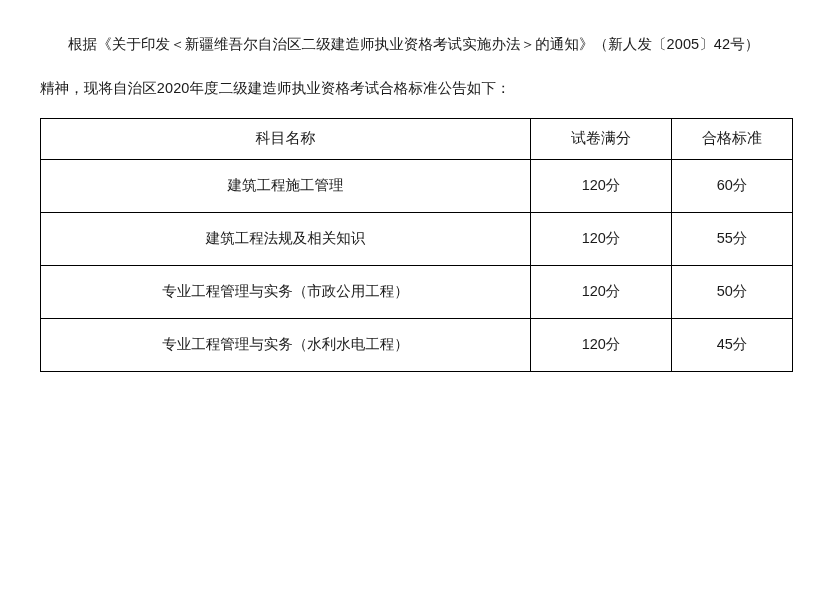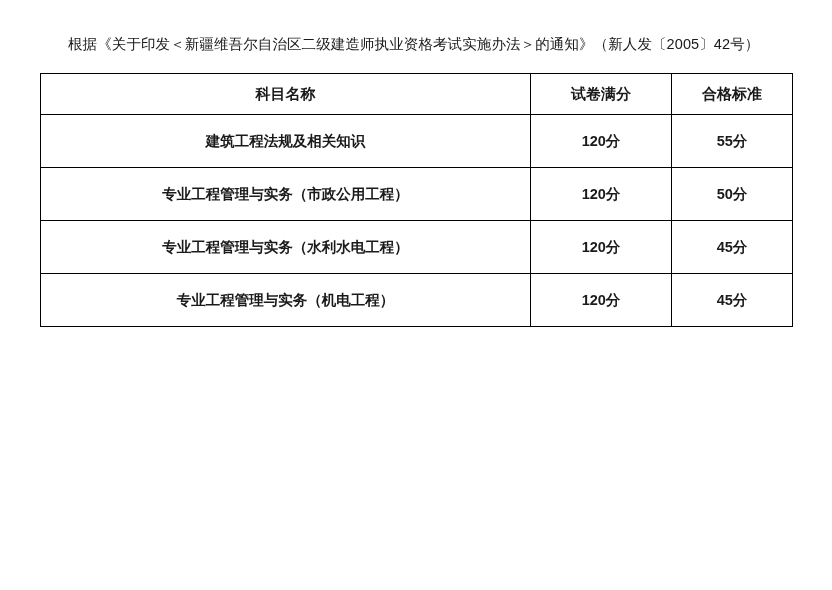--- a/index.html
+++ b/index.html
@@ -35,21 +35,21 @@
     margin-top: 11px;
     border-collapse: collapse;
     width: 752px;
     table-layout: fixed;
   }
   table.score-table td,
   table.score-table th {
     border: 1px solid #000000;
     text-align: center;
     vertical-align: middle;
-    font-weight: bold;
+    font-weight: normal;
     font-size: 14.5px;
     color: #1a1a1a;
     padding: 0;
   }
   table.score-table thead th {
     height: 40px;
     font-size: 15px;
   }
   table.score-table tbody td {
     height: 52px;
@@ -57,51 +57,52 @@
   col.c-subject { width: 490px; }
   col.c-full { width: 141px; }
   col.c-pass { width: 121px; }
 </style>
 </head>
 <body>
 
 <div class="page">
 
   <p class="para first">根据《关于印发＜新疆维吾尔自治区二级建造师执业资格考试实施办法＞的通知》（新人发〔2005〕42号）</p>
+  <p class="para">精神，现将自治区2020年度二级建造师执业资格考试合格标准公告如下：</p>
 
   <table class="score-table">
     <colgroup>
       <col class="c-subject">
       <col class="c-full">
       <col class="c-pass">
     </colgroup>
     <thead>
       <tr>
         <th>科目名称</th>
         <th>试卷满分</th>
         <th>合格标准</th>
       </tr>
     </thead>
     <tbody>
       <tr>
+        <td>建筑工程施工管理</td>
+        <td>120分</td>
+        <td>60分</td>
+      </tr>
+      <tr>
         <td>建筑工程法规及相关知识</td>
         <td>120分</td>
         <td>55分</td>
       </tr>
       <tr>
         <td>专业工程管理与实务（市政公用工程）</td>
         <td>120分</td>
         <td>50分</td>
       </tr>
       <tr>
         <td>专业工程管理与实务（水利水电工程）</td>
         <td>120分</td>
         <td>45分</td>
       </tr>
-      <tr>
-        <td>专业工程管理与实务（机电工程）</td>
-        <td>120分</td>
-        <td>45分</td>
-      </tr>
     </tbody>
   </table>
 
 </div>
 
 </body></html>

